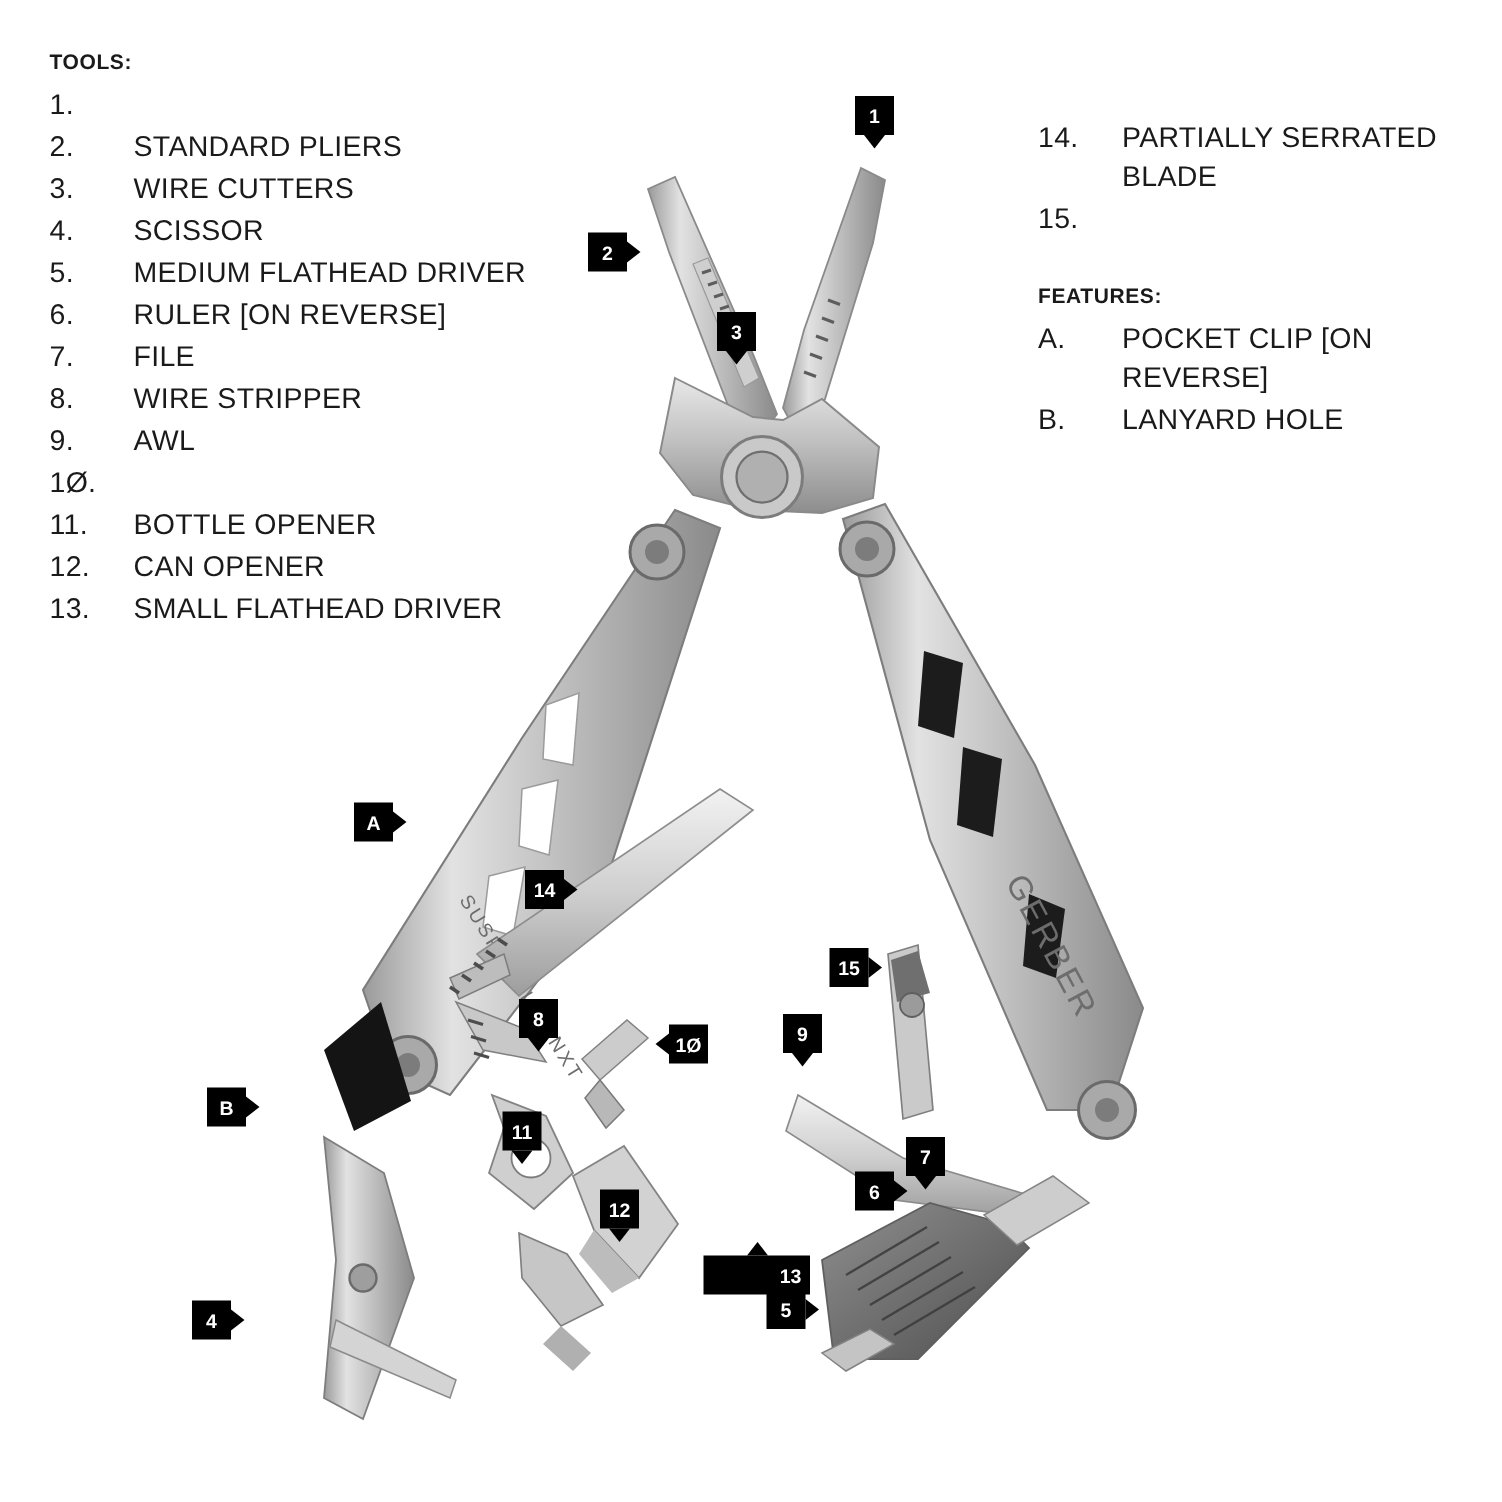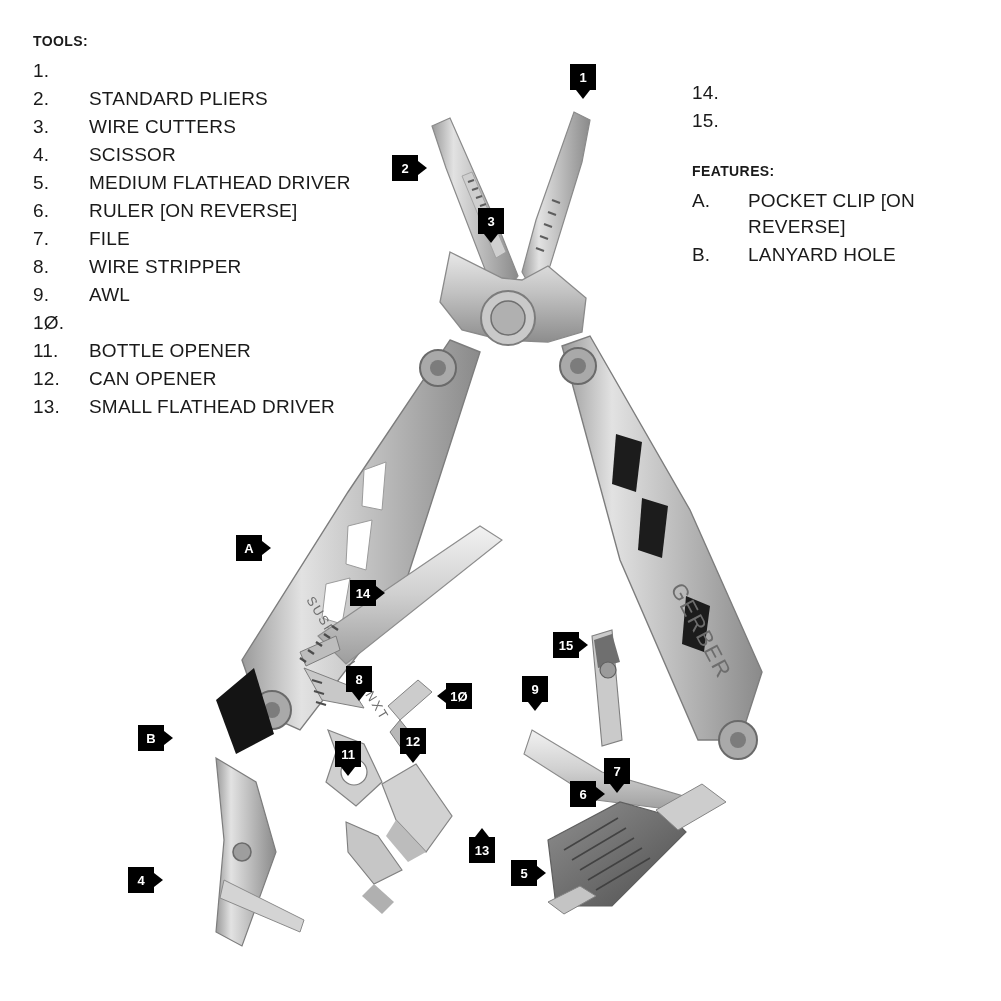--- a/index.html
+++ b/index.html
@@ -155,20 +155,21 @@
         <span class="num">13.</span>
         <span class="label">SMALL FLATHEAD DRIVER</span>
       </li>
   </ul>
 </div>
 
 <div class="list-col" id="features-col">
   <ul class="list">
     <li>
         <span class="num">14.</span>
+        <span class="label">PARTIALLY SERRATED BLADE</span>
       </li>
     <li>
         <span class="num">15.</span>
       </li>
   </ul>
   <div class="gap"></div>
   <div class="section-title">FEATURES:</div>
   <ul class="list">
     <li>
         <span class="num">A.</span>
@@ -346,33 +347,33 @@
     <i class="tip"></i>
   </div>
 <div class="callout tail-right" style="left:138px;  top:725px;">
     <span>B</span>
     <i class="tip"></i>
   </div>
 <div class="callout tail-down" style="left:335px;  top:741px;">
     <span>11</span>
     <i class="tip"></i>
   </div>
-<div class="callout tail-down" style="left:400px;  top:728px;text-align:center;">
+<div class="callout tail-down" style="left:400px;  top:793px;text-align:center;">
     <span>12</span>
     <i class="tip"></i>
   </div>
 <div class="callout tail-down" style="left:604px;  top:758px;">
     <span>7</span>
     <i class="tip"></i>
   </div>
 <div class="callout tail-right" style="left:570px;  top:781px;">
     <span>6</span>
     <i class="tip"></i>
   </div>
-<div class="callout tail-up" style="left:469px;  top:837px;">
+<div class="callout tail-up" style="left:469px;  top:837px;padding-left:45px;">
     <span>13</span>
     <i class="tip"></i>
   </div>
 <div class="callout tail-right" style="left:511px;  top:860px;">
     <span>5</span>
     <i class="tip"></i>
   </div>
 <div class="callout tail-right" style="left:128px;  top:867px;">
     <span>4</span>
     <i class="tip"></i>

